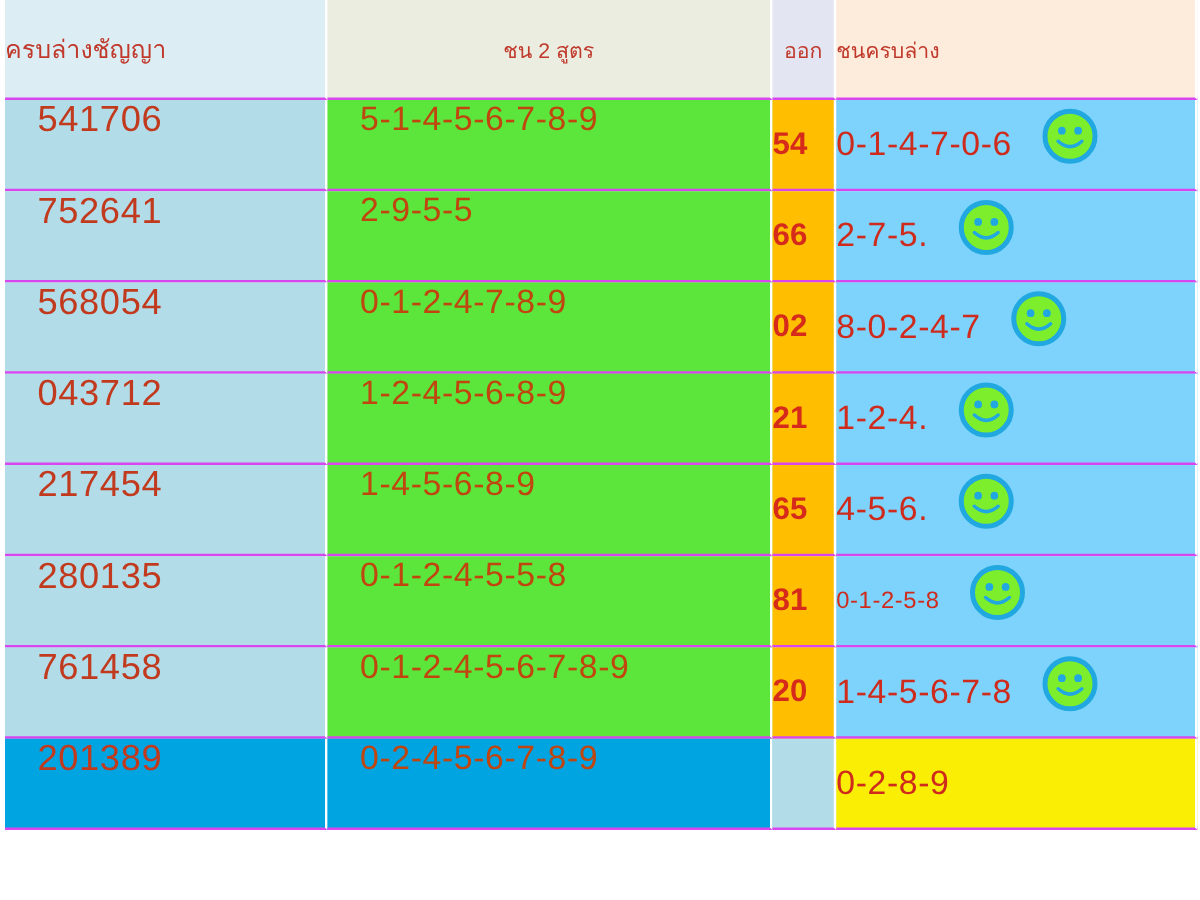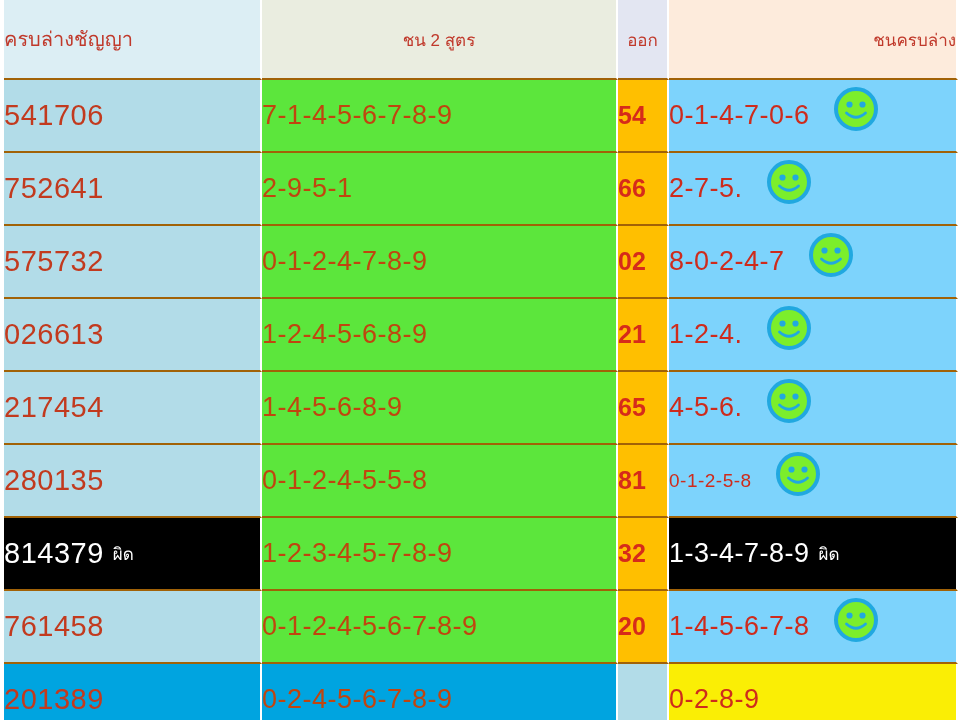--- a/index.html
+++ b/index.html
@@ -27,21 +27,21 @@
     border-collapse: separate;
     border-spacing: 0;
     width: 954px;
     margin-left: 4px;
     table-layout: fixed;
   }
 
   table.grid td {
     padding: 0;
     vertical-align: middle;
-    border-bottom: 2px solid #a16207;
+    border-bottom: 2px solid #d946ef;
     border-right: 2px solid #ffffff;
     overflow: hidden;
     white-space: nowrap;
   }
 
   
   col.c1 { width: 258px; }
   col.c2 { width: 356px; }
   col.c3 { width: 51px;  }
   col.c4 { width: 289px; }
@@ -72,21 +72,21 @@
     font-size: 17px;
     text-align: center;
     vertical-align: bottom;
     padding-bottom: 12px;
     font-family: Liberation Mono, monospace;
   }
   td.h4 {
     background: #FDEBDC;
     color: #C0392B;
     font-size: 17px;
-    text-align: right;
+    text-align: left;
     vertical-align: bottom;
     padding-bottom: 12px;
     padding-right: 52px;
     margin-top: 12px;
   }
 
   
   tr.row td { height: 71px; }
 
   td.cell-key {
@@ -140,22 +140,23 @@
   td.cell-set.blue { background: #00A4E0; color: #C0450F; }
   td.cell-out.blank { background: #B2DCE8; }
   td.cell-hit.yellow {
     background: #FAEE05;
     color: #CE2B1C;
   }
 
   
   .cell-inner {
     display: flex;
-    align-items: center;
+    align-items: flex-start;
     height: 100%;
+    padding-left: 26px;
   }
   .cell-inner .txt { display: inline-block; }
 
   .suffix {
     font-size: 17px;
     margin-left: 9px;
     letter-spacing: 0;
   }
 
   
@@ -198,21 +199,21 @@
     <tbody id="tbody">
   <tr class="row">
     <td class="cell-key">
       <span class="cell-inner">
         <span class="txt">541706</span>
         <span class="suffix"></span>
       </span>
     </td>
     <td class="cell-set">
       <span class="cell-inner">
-        <span class="txt">7-1-4-5-6-7-8-9</span>
+        <span class="txt">5-1-4-5-6-7-8-9</span>
       </span>
     </td>
     <td class="cell-out">
       <span class="txt">54</span>
     </td>
     <td class="cell-hit">
       <span class="row-flex">
         <span class="txt">0-1-4-7-0-6</span>
         <span class="suffix"></span>
         <span class="smiley">
@@ -229,21 +230,21 @@
 
   <tr class="row">
     <td class="cell-key">
       <span class="cell-inner">
         <span class="txt">752641</span>
         <span class="suffix"></span>
       </span>
     </td>
     <td class="cell-set">
       <span class="cell-inner">
-        <span class="txt">2-9-5-1</span>
+        <span class="txt">2-9-5-5</span>
       </span>
     </td>
     <td class="cell-out">
       <span class="txt">66</span>
     </td>
     <td class="cell-hit">
       <span class="row-flex">
         <span class="txt">2-7-5.</span>
         <span class="suffix"></span>
         <span class="smiley">
@@ -254,21 +255,21 @@
             <path d="M13.5 27 Q23 35.5 32.5 27" fill="none" stroke="#21A8E0" stroke-width="2.8" stroke-linecap="round"></path>
           </svg>
         </span>
       </span>
     </td>
   </tr>
 
   <tr class="row">
     <td class="cell-key">
       <span class="cell-inner">
-        <span class="txt">575732</span>
+        <span class="txt">568054</span>
         <span class="suffix"></span>
       </span>
     </td>
     <td class="cell-set">
       <span class="cell-inner">
         <span class="txt">0-1-2-4-7-8-9</span>
       </span>
     </td>
     <td class="cell-out">
       <span class="txt">02</span>
@@ -285,21 +286,21 @@
             <path d="M13.5 27 Q23 35.5 32.5 27" fill="none" stroke="#21A8E0" stroke-width="2.8" stroke-linecap="round"></path>
           </svg>
         </span>
       </span>
     </td>
   </tr>
 
   <tr class="row">
     <td class="cell-key">
       <span class="cell-inner">
-        <span class="txt">026613</span>
+        <span class="txt">043712</span>
         <span class="suffix"></span>
       </span>
     </td>
     <td class="cell-set">
       <span class="cell-inner">
         <span class="txt">1-2-4-5-6-8-9</span>
       </span>
     </td>
     <td class="cell-out">
       <span class="txt">21</span>
@@ -375,43 +376,20 @@
             <circle cx="23" cy="23" r="20" fill="#7CEE2B" stroke="#21A8E0" stroke-width="4"></circle>
             <circle cx="16.5" cy="18.5" r="3.1" fill="#21A8E0"></circle>
             <circle cx="29.5" cy="18.5" r="3.1" fill="#21A8E0"></circle>
             <path d="M13.5 27 Q23 35.5 32.5 27" fill="none" stroke="#21A8E0" stroke-width="2.8" stroke-linecap="round"></path>
           </svg>
         </span>
       </span>
     </td>
   </tr>
 
-  <tr class="row">
-    <td class="cell-key err">
-      <span class="cell-inner">
-        <span class="txt">814379</span>
-        <span class="suffix">ผิด</span>
-      </span>
-    </td>
-    <td class="cell-set">
-      <span class="cell-inner">
-        <span class="txt">1-2-3-4-5-7-8-9</span>
-      </span>
-    </td>
-    <td class="cell-out">
-      <span class="txt">32</span>
-    </td>
-    <td class="cell-hit err">
-      <span class="row-flex">
-        <span class="txt">1-3-4-7-8-9</span>
-        <span class="suffix">ผิด</span>
-
-      </span>
-    </td>
-  </tr>
 
   <tr class="row">
     <td class="cell-key">
       <span class="cell-inner">
         <span class="txt">761458</span>
         <span class="suffix"></span>
       </span>
     </td>
     <td class="cell-set">
       <span class="cell-inner">

